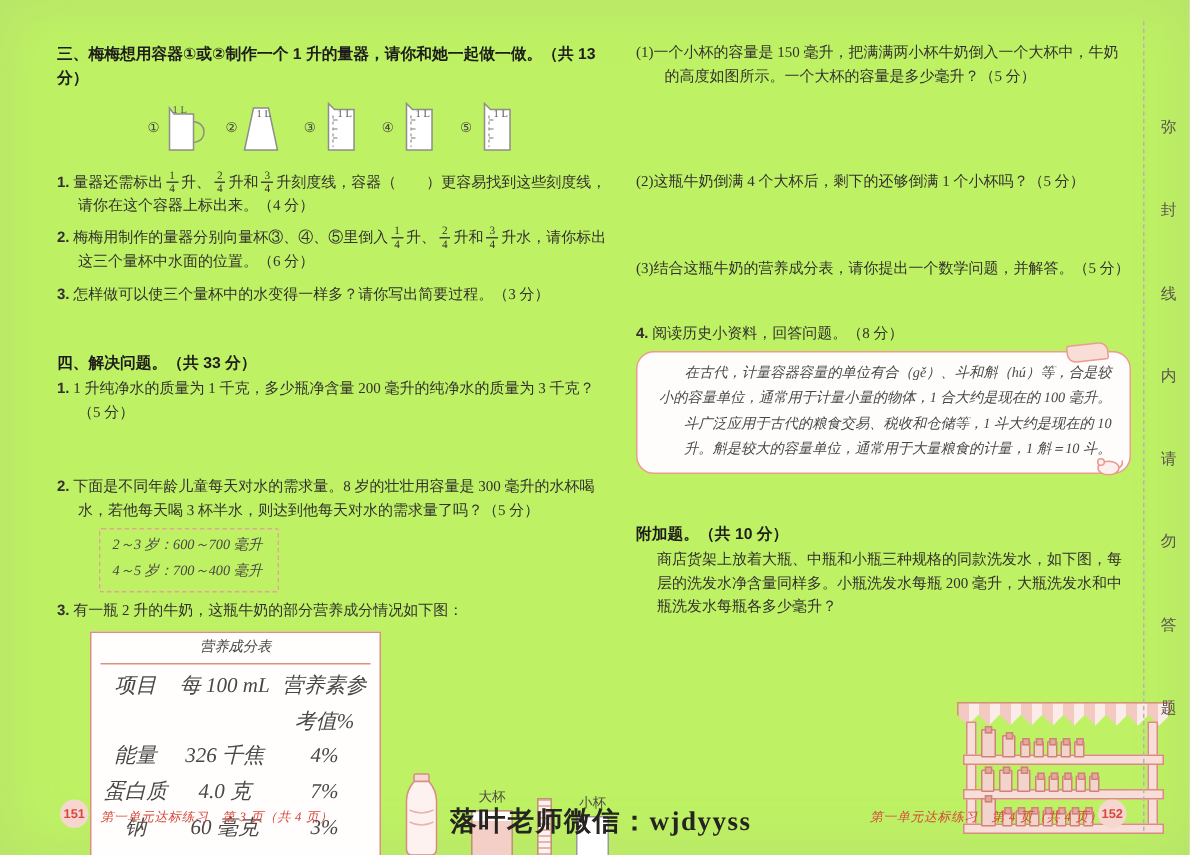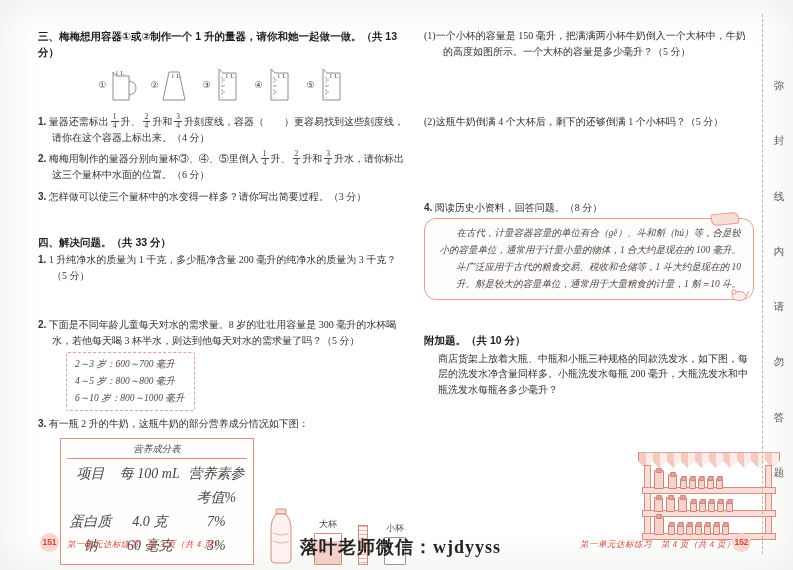--- a/index.html
+++ b/index.html
@@ -1,18 +1,18 @@
 <!DOCTYPE html>
 <html><head>
 <meta charset="utf-8">
 <style>
   html,body{margin:0;padding:0;background:#e9e8e4;}
   .sheet{
     position:relative;width:793px;height:570px;margin:0 auto;
-    background:#ffffff;overflow:hidden;
+    background:#bef264;overflow:hidden;
     font-family:"Liberation Serif","DejaVu Serif",serif;
     color:#33312e;font-size:10px;line-height:1.55;
     box-shadow:inset 0 0 40px rgba(150,145,135,.18);
     border-right:1px solid #d8d5cf;border-bottom:1px solid #d8d5cf;
   }
   .page{position:absolute;top:28px;}
   .page-left{left:38px;width:368px;}
   .page-right{left:424px;width:330px;}
   .sec-title{font-family:"Liberation Sans","DejaVu Sans",sans-serif;font-weight:bold;font-size:10.5px;color:#1e1d1b;margin:0 0 2px 0;}
   .item{padding-left:14px;text-indent:-14px;margin:0;}
@@ -154,36 +154,40 @@
 
     <div style="height:34px;"></div>
 
     <p class="item">
       <span class="no">2.</span>
       <span>下面是不同年龄儿童每天对水的需求量。8 岁的壮壮用容量是 300 毫升的水杯喝水，若他每天喝 3 杯半水，则达到他每天对水的需求量了吗？（5 分）</span>
     </p>
 
     <div class="needs-box">
       <div>2～3 岁：600～700 毫升</div>
-      <div>4～5 岁：800～800 毫升</div>
-      <div>6～10 岁：800～1000 毫升</div>
+      <div>4～5 岁：700～400 毫升</div>
     </div>
 
     <p class="item" style="margin-top:3px;">
       <span class="no">3.</span>
       <span>有一瓶 2 升的牛奶，这瓶牛奶的部分营养成分情况如下图：</span>
     </p>
 
     <div class="milk-zone">
       <div class="nutrition">
         <div class="nt-title">营养成分表</div>
         <div class="nt-row">
           <span class="c1">项目</span>
           <span class="c2">每 100 mL</span>
           <span class="c3">营养素参考值%</span>
+        </div>
+        <div class="nt-row">
+          <span class="c1">能量</span>
+          <span class="c2">326 千焦</span>
+          <span class="c3">4%</span>
         </div>
         <div class="nt-row">
           <span class="c1">蛋白质</span>
           <span class="c2">4.0 克</span>
           <span class="c3">7%</span>
         </div>
         <div class="nt-row">
           <span class="c1">钠</span>
           <span class="c2">60 毫克</span>
           <span class="c3">3%</span>
@@ -216,20 +220,23 @@
     </p>
 
     <div style="height:55px;"></div>
 
     <p class="sub">
       <span>(2)</span><span>这瓶牛奶倒满 4 个大杯后，剩下的还够倒满 1 个小杯吗？（5 分）</span>
     </p>
 
     <div style="height:42px;"></div>
 
+    <p class="sub">
+      <span>(3)</span><span>结合这瓶牛奶的营养成分表，请你提出一个数学问题，并解答。（5 分）</span>
+    </p>
 
     <div style="height:28px;"></div>
 
     <p class="item">
       <span class="no">4.</span>
       <span>阅读历史小资料，回答问题。（8 分）</span>
     </p>
 
     <div class="info-box">
       <div class="ribbon"></div>

